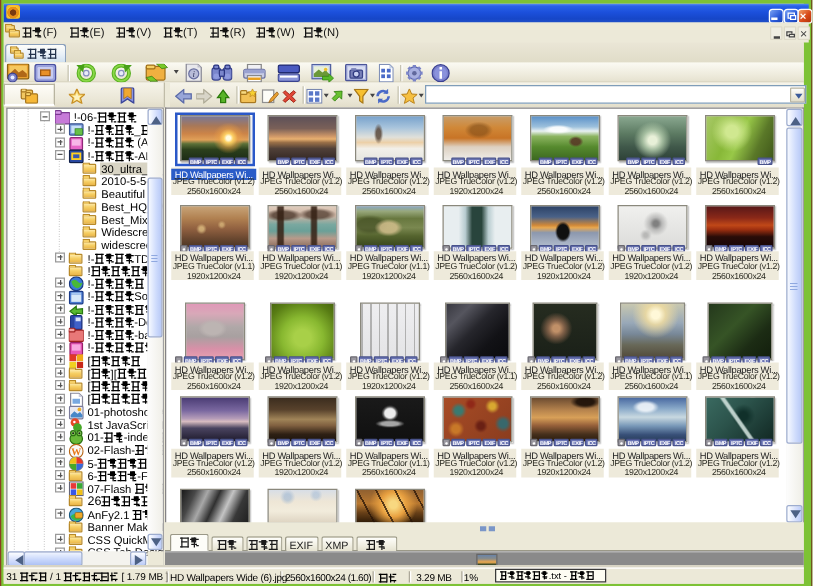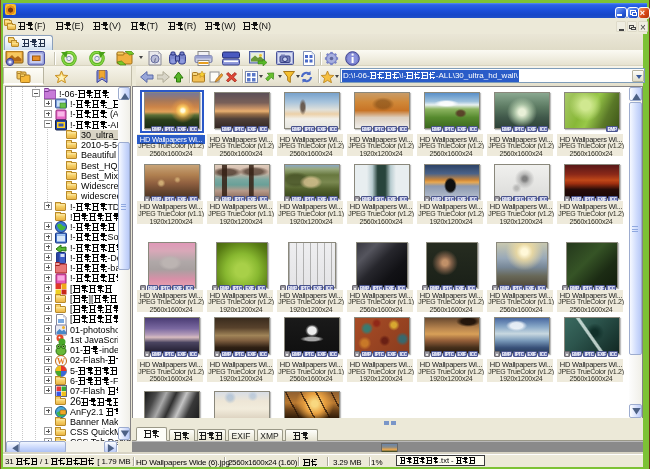--- a/index.html
+++ b/index.html
@@ -242,21 +242,20 @@
       <path d="M11 6 a4.5 4.5 0 0 1 -8 2.5" fill="none" stroke="#4a6ac8" stroke-width="2"></path>
       <path d="M10.5 0 v4 h-4z" fill="#4a6ac8"></path>
       <path d="M2.5 12 v-4 h4z" fill="#4a6ac8"></path>
     </svg>
 <div class="sep1" style="left:314.5px;top:2.5px;height:14px"></div>
 <svg class="a" style="left:318px;top:4.5px" width="13" height="12" viewBox="0 0 13 12">
       <path d="M6.5 0 L8.3 4.2 L12.8 4.5 L9.4 7.4 L10.5 11.8 L6.5 9.4 L2.5 11.8 L3.6 7.4 L0.2 4.5 L4.7 4.2 Z" fill="#f6c040" stroke="#b88018" stroke-width=".8"></path>
     </svg>
 <div class="a" style="left:332px;top:9px;width:0;height:0;border:2.5px solid transparent;border-top:3.5px solid #444"></div>
 <div class="a" style="left:337px;top:2px;width:305px;height:15px;background:#fff;border:1px solid #7f9db9">
-<div class="a" style="left:1px;top:1px;height:11.5px;background:#2a5cc8;color:#fff;font-size:8px;line-height:11px;white-space:nowrap;padding:0 1px">D:\!-06-<i class="k s"></i><i class="k b s"></i><i class="k s"></i><i class="k b s"></i>\!-<i class="k s"></i><i class="k b s"></i><i class="k s"></i><i class="k b s"></i>-ALL\30_ultra_hd_wall\</div>
 <div class="a" style="left:291px;top:1px;width:12px;height:11.5px;background:linear-gradient(#fdfdfb,#e2deca);border:1px solid #b8b4a0;border-radius:1px">
         <div class="a" style="left:2.5px;top:4px;border:3px solid transparent;border-top:4px solid #3a5a9a"></div>
       </div>
 </div>
 </div>
 
 <div class="a" style="left:5px;top:85.5px;width:126px;height:368px;border:1px solid #848284;background:#fff;overflow:hidden" id="tree">
 <div class="a" style="left:4.5px;top:0;width:1px;height:354px;background-image:linear-gradient(#c8c8c8 50%,transparent 50%);background-size:1px 2px"></div>
 <div class="a" style="left:15.5px;top:0;width:1px;height:354px;background-image:linear-gradient(#c8c8c8 50%,transparent 50%);background-size:1px 2px"></div>
 <div class="a" style="left:28.5px;top:0;width:1px;height:354px;background-image:linear-gradient(#c8c8c8 50%,transparent 50%);background-size:1px 2px"></div>

